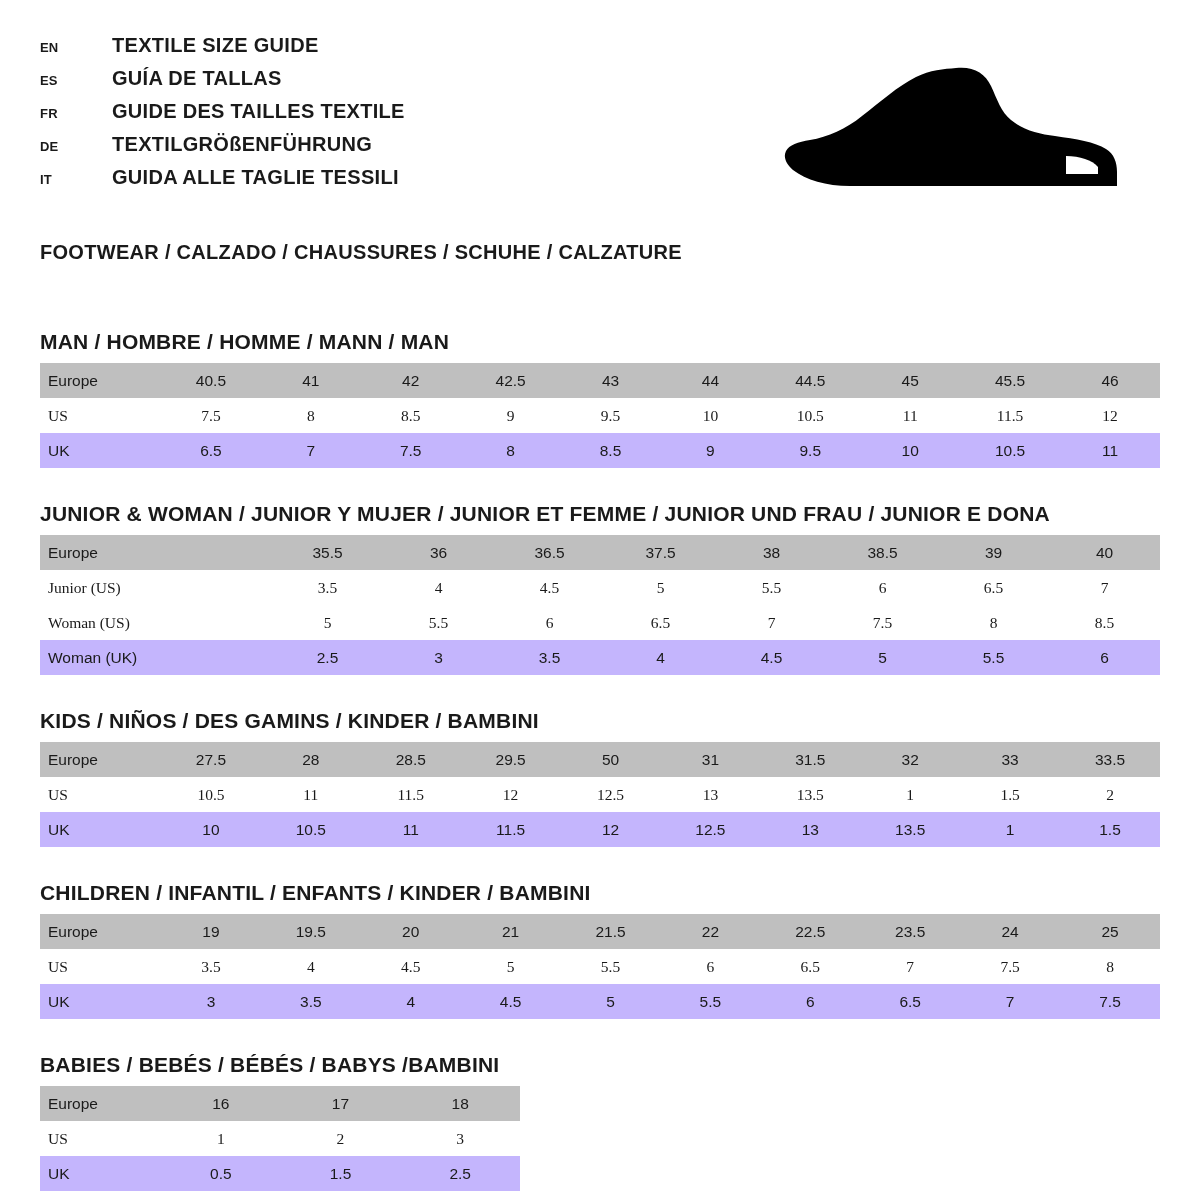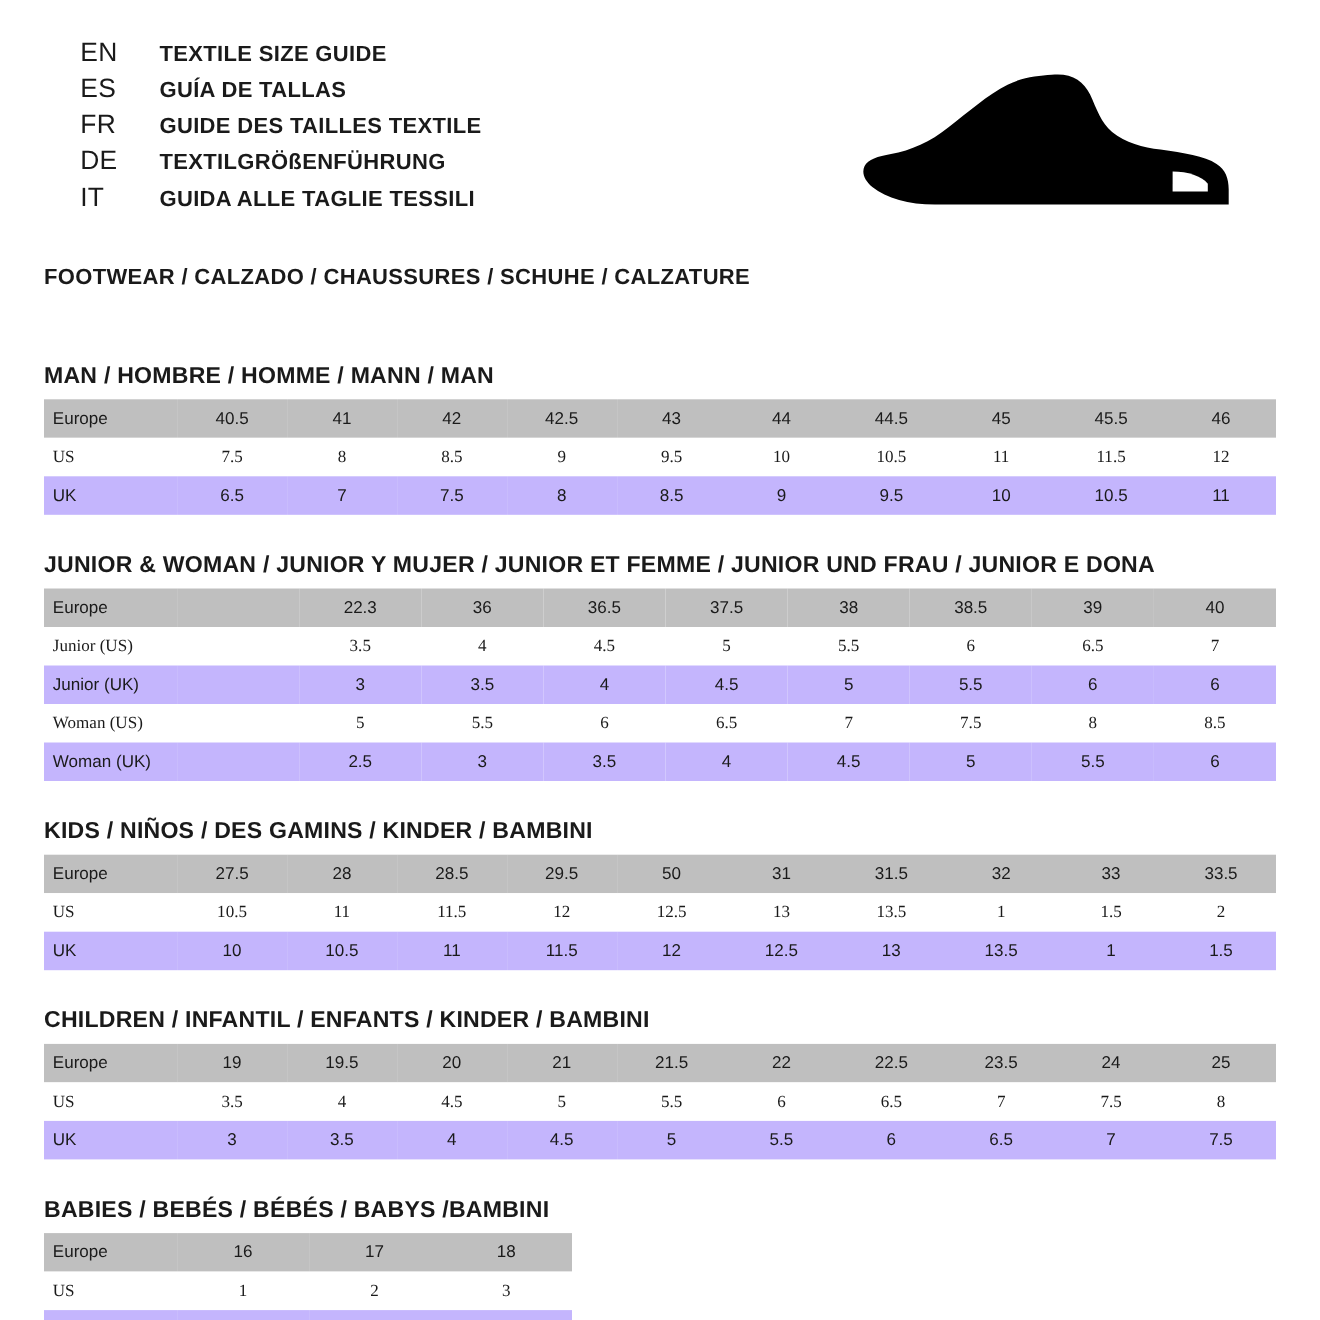--- a/index.html
+++ b/index.html
@@ -31,24 +31,23 @@
   .lang-block {
     display: block;
   }
   .lang-row {
     display: flex;
     align-items: baseline;
     height: 33px;
   }
   .lang-code {
     width: 72px;
-    font-size: 24px;
-    font-weight: normal;
+    font-size: 13px;
+    font-weight: bold;
     letter-spacing: 0.2px;
-    margin-left: 33px;
   }
   .lang-title {
     font-size: 20px;
     font-weight: bold;
     letter-spacing: 0.3px;
   }
 
   .shoe-wrap {
     width: 350px;
     margin-right: 35px;
@@ -192,52 +191,40 @@
     </table>
   </div>
 
   <div class="block">
     <div class="block-title">JUNIOR &amp; WOMAN / JUNIOR Y MUJER / JUNIOR ET FEMME / JUNIOR UND FRAU / JUNIOR E DONA</div>
     <table class="full">
       <tbody>
         <tr class="head">
           <td class="label col-label">Europe</td>
           <td></td>
-          <td>22.3</td>
+          <td>35.5</td>
           <td>36</td>
           <td>36.5</td>
           <td>37.5</td>
           <td>38</td>
           <td>38.5</td>
           <td>39</td>
           <td>40</td>
         </tr>
         <tr class="plain">
           <td class="label col-label">Junior (US)</td>
           <td></td>
           <td>3.5</td>
           <td>4</td>
           <td>4.5</td>
           <td>5</td>
           <td>5.5</td>
           <td>6</td>
           <td>6.5</td>
           <td>7</td>
-        </tr>
-        <tr class="alt">
-          <td class="label col-label">Junior (UK)</td>
-          <td></td>
-          <td>3</td>
-          <td>3.5</td>
-          <td>4</td>
-          <td>4.5</td>
-          <td>5</td>
-          <td>5.5</td>
-          <td>6</td>
-          <td>6</td>
         </tr>
         <tr class="plain">
           <td class="label col-label">Woman (US)</td>
           <td></td>
           <td>5</td>
           <td>5.5</td>
           <td>6</td>
           <td>6.5</td>
           <td>7</td>
           <td>7.5</td>

